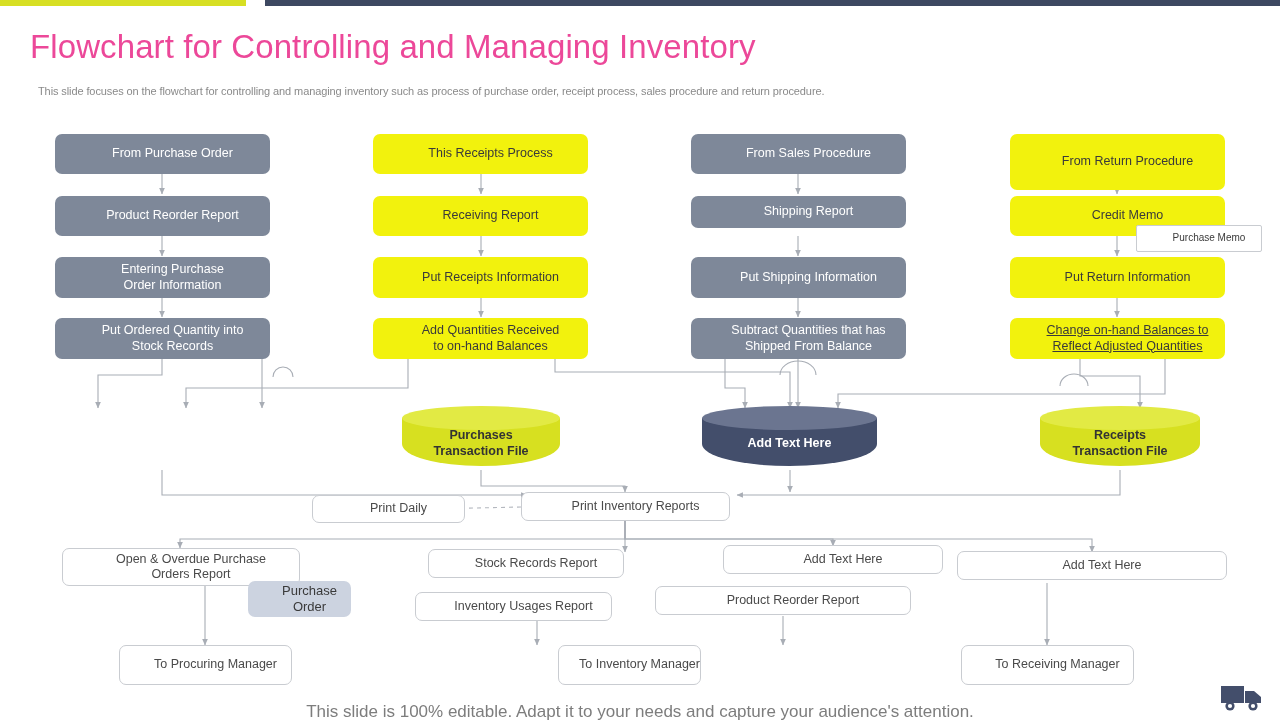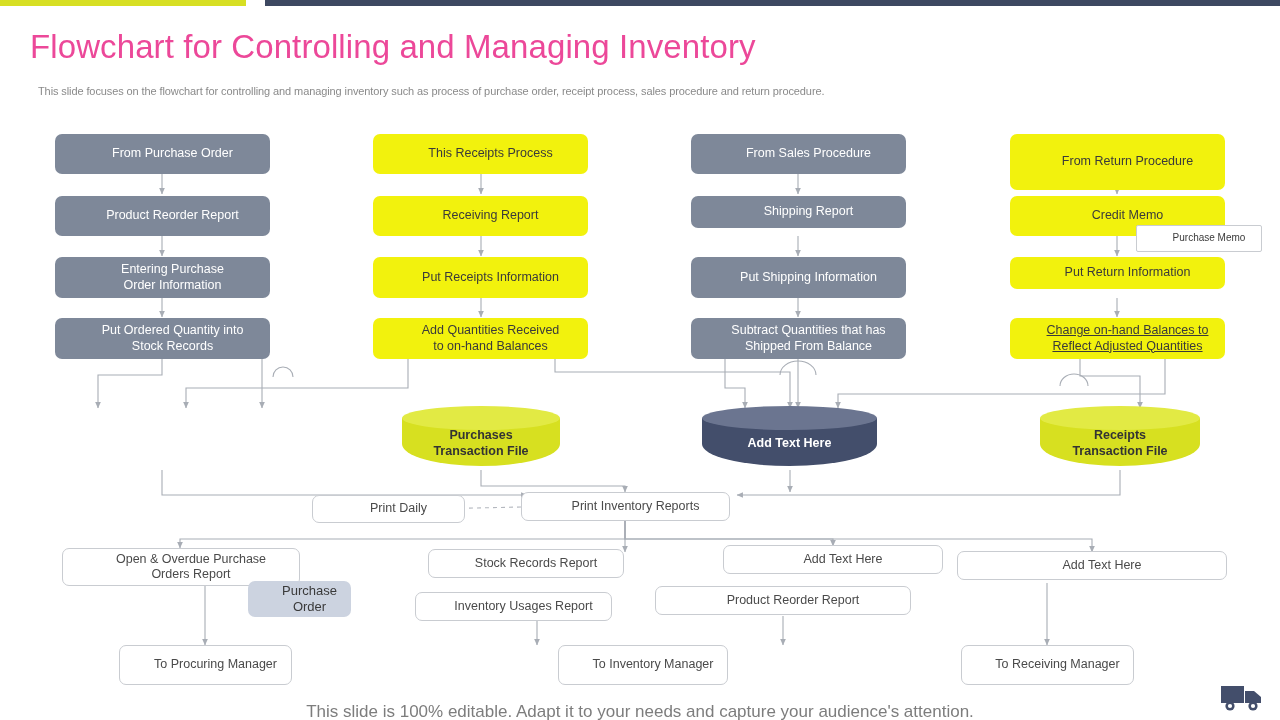--- a/index.html
+++ b/index.html
@@ -218,21 +218,21 @@
 to on-hand  Balances</div>
 
   <div class="node gray" style="left:691px; top:134px; width:215px; height:40px;">From Sales Procedure</div>
   <div class="node gray" style="left:691px; top:196px; width:215px; height:32px;">Shipping Report</div>
   <div class="node gray" style="left:691px; top:257px; width:215px; height:41px;">Put Shipping  Information</div>
   <div class="node gray" style="left:691px; top:318px; width:215px; height:41px;">Subtract Quantities that has
 Shipped From Balance</div>
 
   <div class="node yellow" style="left:1010px; top:134px; width:215px; height:56px;">From Return Procedure</div>
   <div class="node yellow" style="left:1010px; top:196px; width:215px; height:40px;">Credit Memo</div>
-  <div class="node yellow" style="left:1010px; top:257px; width:215px; height:32px;">Put Return  Information</div>
+  <div class="node yellow" style="left:1010px; top:257px; width:215px; height:41px;">Put Return  Information</div>
   <div class="node yellow" style="left:1010px; top:318px; width:215px; height:41px;text-decoration:underline;">Change  on-hand  Balances to
 Reflect Adjusted Quantities</div>
 
   <div class="node tip" style="left:1136px; top:225px; width:126px; height:27px;">Purchase Memo</div>
 
 
   <div class="cyl lime" style="left:402px; top:406px; width:158px; height:62px;">
     <div class="body"></div>
     <div class="top"></div>
     <div class="label">Purchases
@@ -259,21 +259,21 @@
 Orders Report</div>
   <div class="node plain" style="left:428px; top:549px; width:196px; height:29px;">Stock Records Report</div>
   <div class="node plain" style="left:415px; top:592px; width:197px; height:29px;">Inventory  Usages Report</div>
   <div class="node plain" style="left:723px; top:545px; width:220px; height:29px;">Add Text Here</div>
   <div class="node plain" style="left:655px; top:586px; width:256px; height:29px;">Product Reorder  Report</div>
   <div class="node plain" style="left:957px; top:551px; width:270px; height:29px;">Add Text Here</div>
 
   <div class="node sel" style="left:248px; top:581px; width:103px; height:36px;">Purchase Order</div>
 
   <div class="node plain" style="left:119px; top:645px; width:173px; height:40px;">To Procuring  Manager</div>
-  <div class="node plain" style="left:558px; top:645px; width:170px; height:40px;">To Inventory  Manager</div>
+  <div class="node plain" style="left:558px; top:645px; width:143px; height:40px;">To Inventory  Manager</div>
   <div class="node plain" style="left:961px; top:645px; width:173px; height:40px;">To Receiving  Manager</div>
 
   <div class="slide-footer">This slide is 100% editable. Adapt it to your needs and capture your audience's attention.</div>
 
   <svg class="truck-icon" viewBox="0 0 46 30">
     <rect x="1" y="4" width="23" height="17" fill="#434e6b"></rect>
     <path d="M25,9 L34,9 L41,15 L41,21 L25,21 Z" fill="#434e6b"></path>
     <circle cx="10" cy="24" r="4.6" fill="#434e6b"></circle>
     <circle cx="10" cy="24" r="2.1" fill="#ffffff"></circle>
     <circle cx="33" cy="24" r="4.6" fill="#434e6b"></circle>

